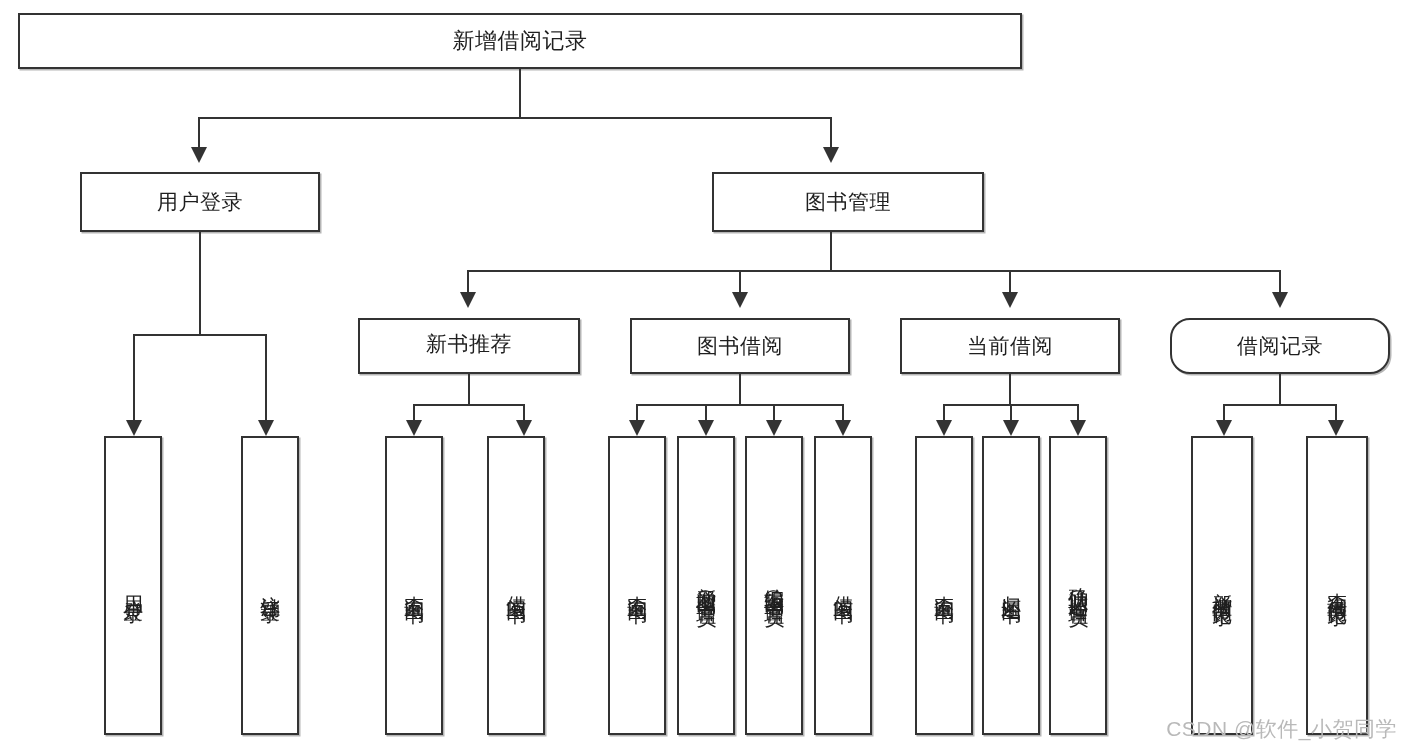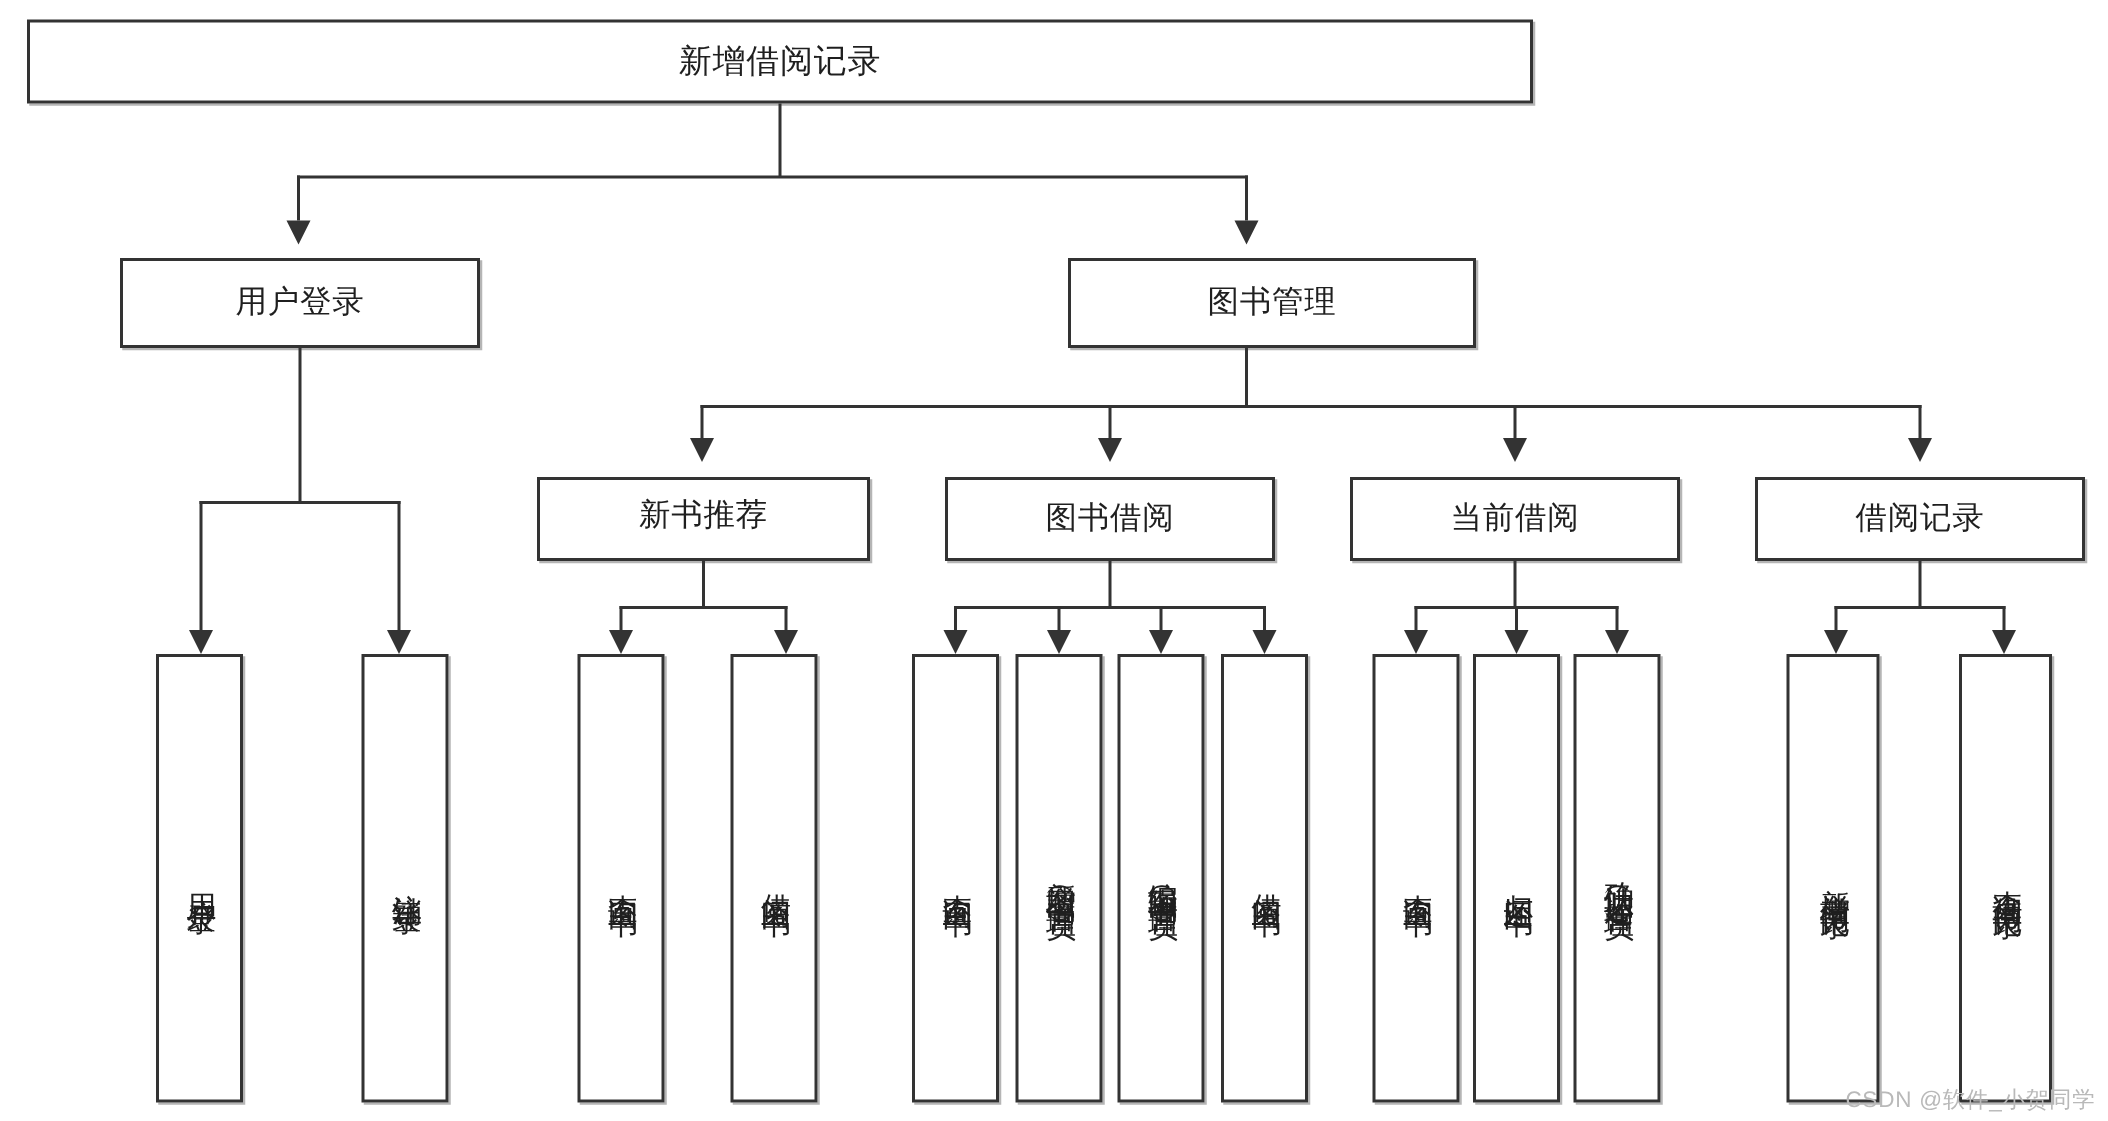--- a/index.html
+++ b/index.html
@@ -52,21 +52,21 @@
     width:0;height:0;
     border-left:8px solid transparent;
     border-right:8px solid transparent;
     border-top:16px solid #333333;
   }
   
   #watermark{
     position:absolute;
     right:8px;
     bottom:4px;
-    font-size:15px;
+    font-size:21px;
     color:#b9b9b9;
     letter-spacing:.5px;
     white-space:nowrap;
     pointer-events:none;
   }
 </style>
 </head>
 <body>
 
 <div id="canvas">
@@ -98,21 +98,21 @@
   <div class="ln v" style="left:1009px;top:270px;width:2px;height:22px;"></div>
   <div class="ln v" style="left:1279px;top:270px;width:2px;height:22px;"></div>
   <div class="arw" style="left:460px;top:292px;"></div>
   <div class="arw" style="left:732px;top:292px;"></div>
   <div class="arw" style="left:1002px;top:292px;"></div>
   <div class="arw" style="left:1272px;top:292px;"></div>
 
   <div class="node h" style="left:358px;top:318px;width:222px;height:56px;font-family:Liberation Mono, monospace;">新书推荐</div>
   <div class="node h" style="left:900px;top:318px;width:220px;height:56px;">当前借阅</div>
   <div class="node h" style="left:630px;top:318px;width:220px;height:56px;">图书借阅</div>
-  <div class="node h" style="left:1170px;top:318px;width:220px;height:56px;">借阅记录</div>
+  <div class="node h" style="left:1170px;top:318px;width:220px;height:56px;border-radius:20px;">借阅记录</div>
 
   <div class="ln v" style="left:468px;top:374px;width:2px;height:31px;"></div>
   <div class="ln h" style="left:413px;top:404px;width:112px;height:2px;"></div>
   <div class="ln v" style="left:413px;top:404px;width:2px;height:16px;"></div>
   <div class="ln v" style="left:523px;top:404px;width:2px;height:16px;"></div>
   <div class="arw" style="left:406px;top:420px;"></div>
   <div class="arw" style="left:516px;top:420px;"></div>
 
   <div class="ln v" style="left:739px;top:374px;width:2px;height:31px;"></div>
   <div class="ln h" style="left:636px;top:404px;width:208px;height:2px;"></div>

